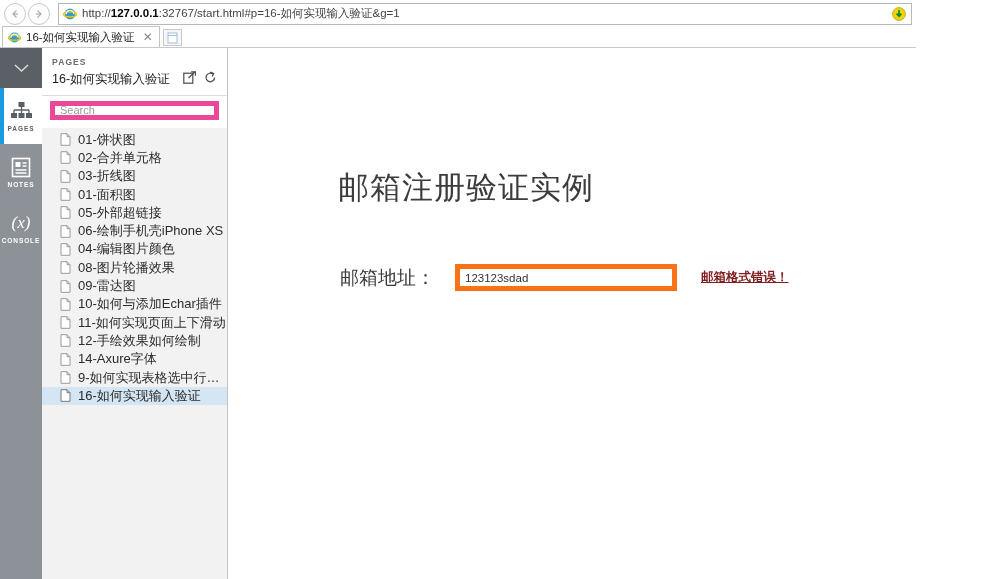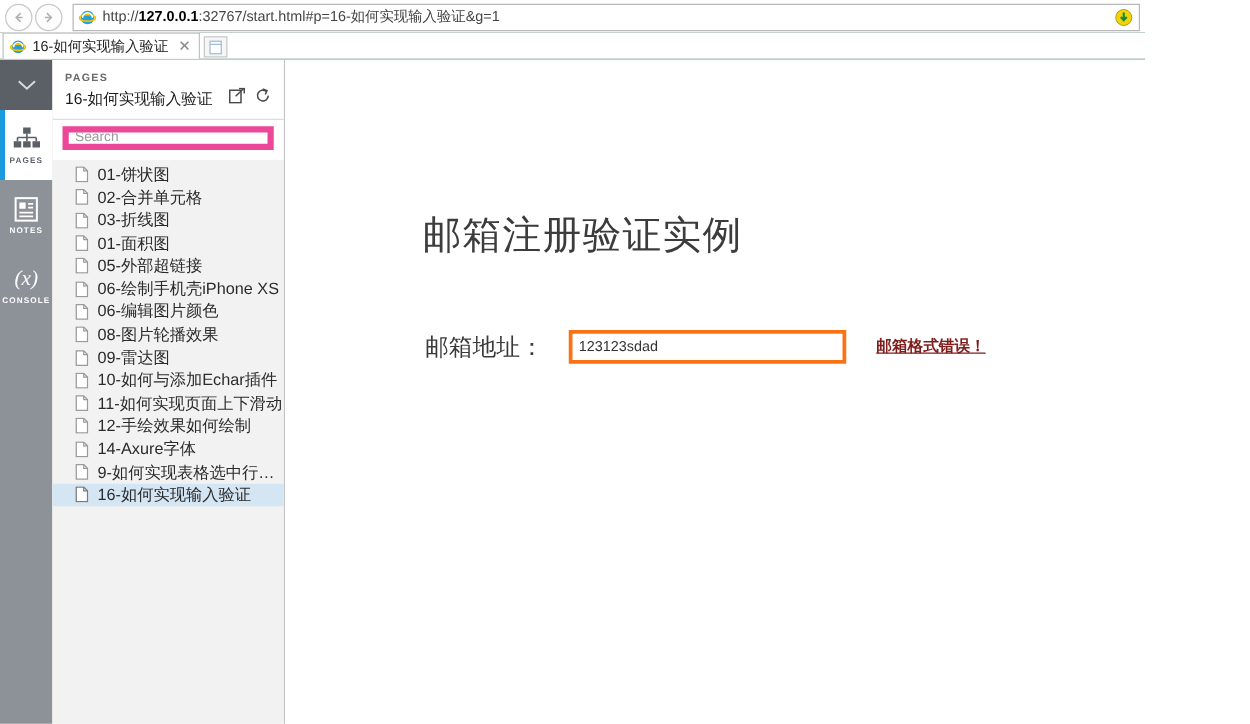--- a/index.html
+++ b/index.html
@@ -6,21 +6,21 @@
   html, body {
     width: 1000px; height: 579px;
     font-family: "Liberation Sans", "DejaVu Sans", sans-serif;
     background: #ffffff;
     overflow: hidden;
   }
 
   
   .browser-chrome {
     width: 916px;
-    background: #14532d;
+    background: #c4b5fd;
     border-bottom: 1px solid #c8c8c8;
   }
   .addressbar-row {
     display: flex; align-items: center;
     height: 26px; padding: 2px 4px 1px 4px;
     background: #ffffff;
   }
   .navbtn {
     width: 22px; height: 22px; border-radius: 50%;
     border: 1px solid #c9c9c9; background: #fdfdfd;
@@ -156,21 +156,21 @@
     white-space: nowrap;
     margin-top: 23px;
   }
   .form-row {
     position: absolute; left: 112px; top: 168px;
     display: flex; align-items: center; margin-top: 48px;
   }
   .field-label { font-size: 19px; color: #3a3a3a; white-space: nowrap; }
   .email-input {
     width: 222px; height: 27px; margin-left: 20px;
-    border: 3px solid #f97316; background: #ffffff;
+    border: 5px solid #f97316; background: #ffffff;
     font-size: 11.5px; color: #333; padding: 0 5px;
     font-family: "Liberation Sans", "DejaVu Sans", sans-serif;
   }
   .error-text {
     margin-left: 24px; font-size: 12.5px; font-weight: bold;
     white-space: nowrap;
   }
 </style>
 </head>
 <body>
@@ -333,21 +333,21 @@
             <path d="M1 0.7 H7 L10 3.7 V12.3 H1 Z" fill="#fff" stroke="#9a9a9a" stroke-width="1"></path>
             <path d="M7 0.7 V3.7 H10" fill="none" stroke="#9a9a9a" stroke-width="1"></path>
           </svg>
         <span class="page-label">06-绘制手机壳iPhone XS</span>
       </div>
       <div class="page-item">
         <svg class="page-icon" viewBox="0 0 11 13">
             <path d="M1 0.7 H7 L10 3.7 V12.3 H1 Z" fill="#fff" stroke="#9a9a9a" stroke-width="1"></path>
             <path d="M7 0.7 V3.7 H10" fill="none" stroke="#9a9a9a" stroke-width="1"></path>
           </svg>
-        <span class="page-label">06-编辑图片颜色</span>
+        <span class="page-label">04-编辑图片颜色</span>
       </div>
       <div class="page-item">
         <svg class="page-icon" viewBox="0 0 11 13">
             <path d="M1 0.7 H7 L10 3.7 V12.3 H1 Z" fill="#fff" stroke="#9a9a9a" stroke-width="1"></path>
             <path d="M7 0.7 V3.7 H10" fill="none" stroke="#9a9a9a" stroke-width="1"></path>
           </svg>
         <span class="page-label">08-图片轮播效果</span>
       </div>
       <div class="page-item">
         <svg class="page-icon" viewBox="0 0 11 13">

